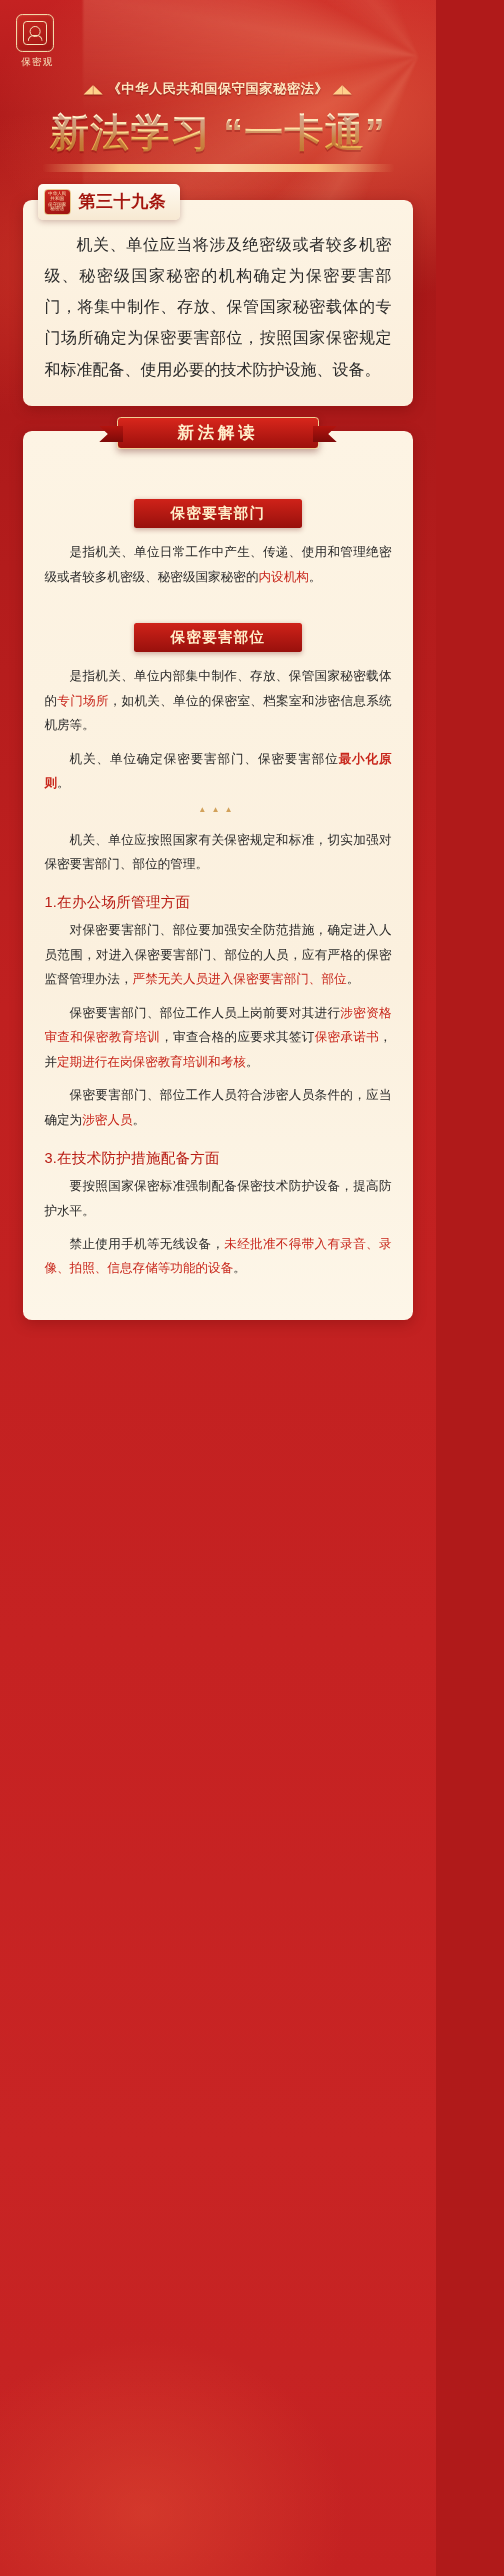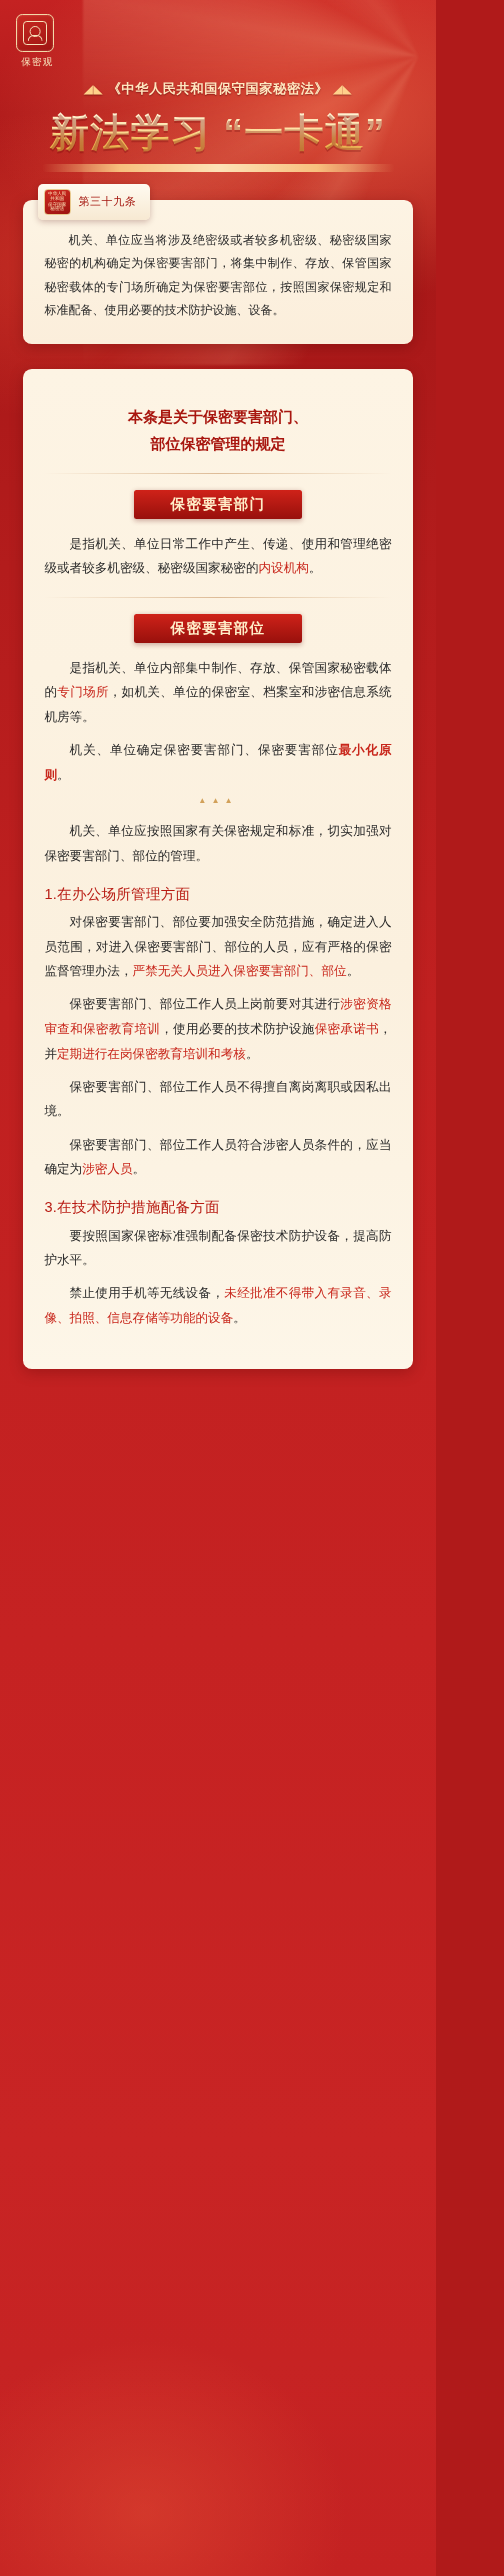--- a/index.html
+++ b/index.html
@@ -154,27 +154,27 @@
   .tag-emblem span {
     color: #ffe8bd;
     font-size: 5px;
     line-height: 1.15;
     text-align: center;
     letter-spacing: 0;
     transform: scale(0.92);
   }
   .article-tag .tag-label {
     color: #a4160f;
-    font-size: 11px;
-    font-weight: normal;
+    font-size: 17px;
+    font-weight: bold;
     letter-spacing: 0.6px;
   }
   .card p.body {
     color: #2a2a2a;
-    font-size: 12px;
+    font-size: 16px;
     line-height: 1.95;
     text-align: justify;
     text-indent: 2em;
   }
 
   
   .interp-card {
     position: relative;
     margin: 25px 23px 0;
     background: linear-gradient(180deg,#fdf4e4 0%, #fbf0de 60%, #fdf6e8 100%);
@@ -286,47 +286,47 @@
     <div class="article-tag">
       <div class="tag-emblem">
         <span>中华人民共和国<br>保守国家秘密法</span>
       </div>
       <div class="tag-label">第三十九条</div>
     </div>
     <p class="body">机关、单位应当将涉及绝密级或者较多机密级、秘密级国家秘密的机构确定为保密要害部门，将集中制作、存放、保管国家秘密载体的专门场所确定为保密要害部位，按照国家保密规定和标准配备、使用必要的技术防护设施、设备。</p>
   </div>
 
   <div class="interp-card">
-
-    <div class="lead">
-      <div>本条是关于保密要害部门、</div>
-      <div>部位保密管理的规定</div>
+    <div class="interp-banner">
+      <div class="wing l"></div>
+      <div class="wing r"></div>
+      <div class="txt">新法解读</div>
     </div>
+
 
     <div class="divider-line"></div>
 
     <div class="subhead">保密要害部门</div>
     <p class="para"><span>是指机关、单位日常工作中产生、传递、使用和管理绝密级或者较多机密级、秘密级国家秘密的</span><span class="hl">内设机构</span><span>。</span></p>
 
     <div class="divider-line"></div>
 
     <div class="subhead">保密要害部位</div>
     <p class="para"><span>是指机关、单位内部集中制作、存放、保管国家秘密载体的</span><span class="hl">专门场所</span><span>，如机关、单位的保密室、档案室和涉密信息系统机房等。</span></p>
 
     <p class="para"><span>机关、单位确定保密要害部门、保密要害部位</span><span class="hl-b">最小化原则</span><span>。</span></p>
 
     <div class="tri-row">▲▲▲</div>
 
     <p class="para">机关、单位应按照国家有关保密规定和标准，切实加强对保密要害部门、部位的管理。</p>
 
     <h3 class="numbered">1.在办公场所管理方面</h3>
     <p class="para"><span>对保密要害部门、部位要加强安全防范措施，确定进入人员范围，对进入保密要害部门、部位的人员，应有严格的保密监督管理办法，</span><span class="hl">严禁无关人员进入保密要害部门、部位</span><span>。</span></p>
 
-    <p class="para"><span>保密要害部门、部位工作人员上岗前要对其进行</span><span class="hl">涉密资格审查和保密教育培训</span><span>，使用必要的技术防护设施</span><span class="hl">保密承诺书</span><span>，并</span><span class="hl">定期进行在岗保密教育培训和考核</span><span>。</span></p>
-    <p class="para"><span>保密要害部门、部位工作人员不得擅自离岗离职或因私出境。</span></p>
+    <p class="para"><span>保密要害部门、部位工作人员上岗前要对其进行</span><span class="hl">涉密资格审查和保密教育培训</span><span>，审查合格的应要求其签订</span><span class="hl">保密承诺书</span><span>，并</span><span class="hl">定期进行在岗保密教育培训和考核</span><span>。</span></p>
     <p class="para"><span>保密要害部门、部位工作人员符合涉密人员条件的，应当确定为</span><span class="hl">涉密人员</span><span>。</span></p>
 
     <h3 class="numbered">3.在技术防护措施配备方面</h3>
     <p class="para"><span>要按照国家保密标准强制配备保密技术防护设备，提高防护水平。</span></p>
     <p class="para"><span>禁止使用手机等无线设备，</span><span class="hl">未经批准不得带入有录音、录像、拍照、信息存储等功能的设备</span><span>。</span></p>
   </div>
 
   <div class="footer-space"></div>
 </div>
 

